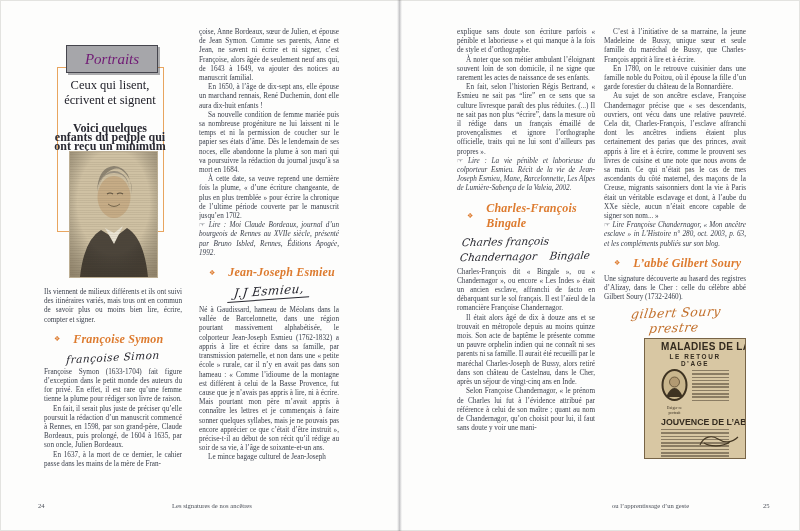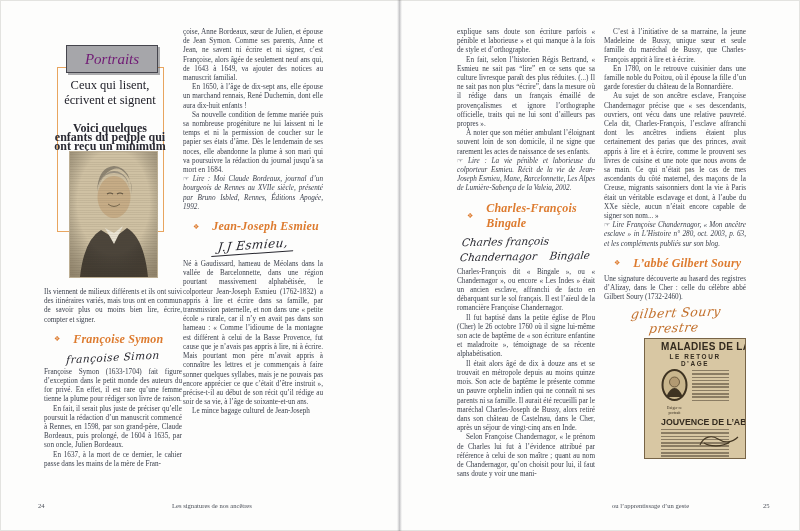--- a/index.html
+++ b/index.html
@@ -107,24 +107,25 @@
       <div class="heading">
         <span class="orn">❖</span>
         <span class="htext">Françoise Symon</span>
       </div>
       <div class="sig sig-symon">françoise Simon</div>
       <p>Françoise Symon (1633-1704) fait figure d’exception dans le petit monde des auteurs du for privé. En effet, il est rare qu’une femme tienne la plume pour rédiger son livre de raison.</p>
       <p class="indent">En fait, il serait plus juste de préciser qu’elle poursuit la rédaction d’un manuscrit commencé à Rennes, en 1598, par son grand-père, Claude Bordeaux, puis prolongé, de 1604 à 1635, par son oncle, Julien Bordeaux.</p>
       <p class="indent">En 1637, à la mort de ce dernier, le cahier passe dans les mains de la mère de Fran-</p>
     </div>
 
-    <div class="col" style="left:183px;top:28px;width:140px;height:472px;">
+    <div class="col" style="left:199px;top:28px;width:140px;height:472px;">
       <p>çoise, Anne Bordeaux, sœur de Julien, et épouse de Jean Symon. Comme ses parents, Anne et Jean, ne savent ni écrire et ni signer, c’est Françoise, alors âgée de seulement neuf ans qui, de 1643 à 1649, va ajouter des notices au manuscrit familial.</p>
       <p class="indent">En 1650, à l’âge de dix-sept ans, elle épouse un marchand rennais, René Duchemin, dont elle aura dix-huit enfants !</p>
       <p class="indent">Sa nouvelle condition de femme mariée puis sa nombreuse progéniture ne lui laissent ni le temps et ni la permission de coucher sur le papier ses états d’âme. Dès le lendemain de ses noces, elle abandonne la plume à son mari qui va poursuivre la rédaction du journal jusqu’à sa mort en 1684.</p>
+      <p class="indent">À cette date, sa veuve reprend une dernière fois la plume, « d’une écriture changeante, de plus en plus tremblée » pour écrire la chronique de l’ultime période couverte par le manuscrit jusqu’en 1702.</p>
       <p class="ref">
         <span class="marker">☞</span>
         <span>Lire : Moi Claude Bordeaux, journal d’un bourgeois de Rennes au XVIIe siècle, présenté par Bruno Isbled, Rennes, Éditions Apogée, 1992.</span>
       </p>
       <div class="heading">
         <span class="orn">❖</span>
         <span class="htext">Jean-Joseph Esmieu</span>
       </div>
       <div class="sig sig-esmieu">
         <span class="stroke">J.J Esmieu,</span>
@@ -134,39 +135,38 @@
     </div>
 
     <div class="footer" style="left:38px;top:502px;">24</div>
     <div class="footer" style="left:172px;top:502px;">Les signatures de nos ancêtres</div>
   </div>
 
   <div>
 
     <div class="col" style="left:457px;top:28px;width:138px;height:470px;">
       <p>explique sans doute son écriture parfois « pénible et laborieuse » et qui manque à la fois de style et d’orthographe.</p>
+      <p class="indent">À noter que son métier ambulant l’éloignant souvent loin de son domicile, il ne signe que rarement les actes de naissance de ses enfants.</p>
       <p class="indent">En fait, selon l’historien Régis Bertrand, « Esmieu ne sait pas “lire” en ce sens que sa culture livresque paraît des plus réduites. (...) Il ne sait pas non plus “écrire”, dans la mesure où il rédige dans un français émaillé de provençalismes et ignore l’orthographe officielle, traits qui ne lui sont d’ailleurs pas propres ».</p>
-      <p class="indent">À noter que son métier ambulant l’éloignant souvent loin de son domicile, il ne signe que rarement les actes de naissance de ses enfants.</p>
       <p class="ref">
         <span class="marker">☞</span>
         <span>Lire : La vie pénible et laborieuse du colporteur Esmieu. Récit de la vie de Jean-Joseph Esmieu, Mane, Barcelonnette, Les Alpes de Lumière-Sabença de la Valeia, 2002.</span>
       </p>
       <div class="heading">
         <span class="orn">❖</span>
         <span class="htext">Charles-François Bingale</span>
       </div>
       <div class="sig sig-bingale">
         <div>Charles françois</div>
         <div class="row2">
           <span>Chandernagor</span>
           <span class="bingale">Bingale</span>
         </div>
       </div>
       <p>Charles-François dit « Bingale », ou « Chandernagor », ou encore « Les Indes » était un ancien esclave, affranchi de facto en débarquant sur le sol français. Il est l’aïeul de la romancière Françoise Chandernagor.</p>
-      <p class="indent">Il fut baptisé dans la petite église de Plou (Cher) le 26 octobre 1760 où il signe lui-même son acte de baptême de « son écriture enfantine et maladroite », témoignage de sa récente alphabétisation.</p>
       <p class="indent">Il était alors âgé de dix à douze ans et se trouvait en métropole depuis au moins quinze mois. Son acte de baptême le présente comme un pauvre orphelin indien qui ne connaît ni ses parents ni sa famille. Il aurait été recueilli par le maréchal Charles-Joseph de Bussy, alors retiré dans son château de Castelnau, dans le Cher, après un séjour de vingt-cinq ans en Inde.</p>
       <p class="indent">Selon Françoise Chandernagor, « le prénom de Charles lui fut à l’évidence attribué par référence à celui de son maître ; quant au nom de Chandernagor, qu’on choisit pour lui, il faut sans doute y voir une mani-</p>
     </div>
 
     <div class="col" style="left:604px;top:28px;width:142px;height:478px;">
       <p class="indent">C’est à l’initiative de sa marraine, la jeune Madeleine de Bussy, unique sœur et seule famille du maréchal de Bussy, que Charles-François apprit à lire et à écrire.</p>
       <p class="indent">En 1780, on le retrouve cuisinier dans une famille noble du Poitou, où il épouse la fille d’un garde forestier du château de la Bonnardière.</p>
       <p class="indent">Au sujet de son ancêtre esclave, Françoise Chandernagor précise que « ses descendants, ouvriers, ont vécu dans une relative pauvreté. Cela dit, Charles-François, l’esclave affranchi dont les ancêtres indiens étaient plus certainement des parias que des princes, avait appris à lire et à écrire, comme le prouvent ses livres de cuisine et une note que nous avons de sa main. Ce qui n’était pas le cas de mes ascendants du côté maternel, des maçons de la Creuse, migrants saisonniers dont la vie à Paris était un véritable esclavage et dont, à l’aube du XXe siècle, aucun n’était encore capable de signer son nom... »</p>
       <p class="ref">
         <span class="marker">☞</span>

